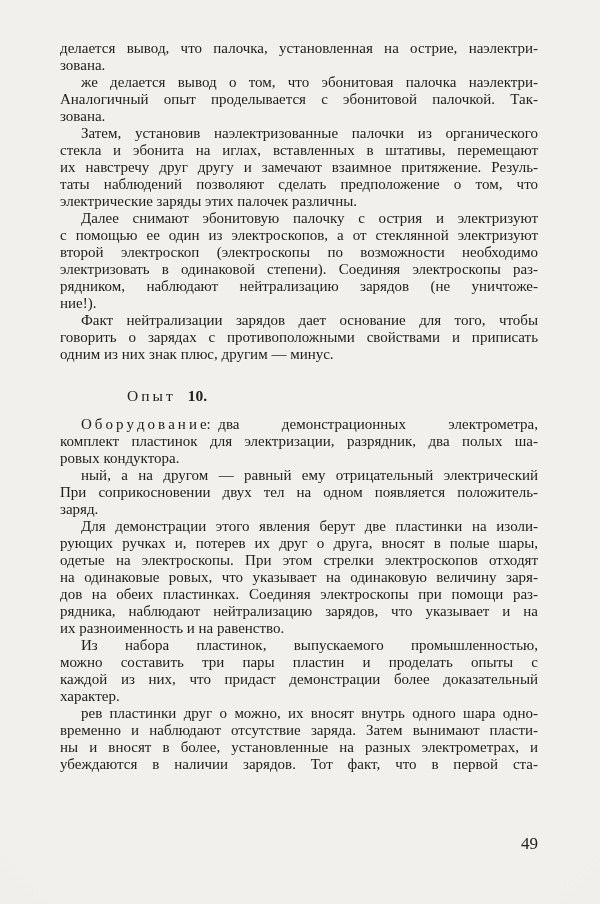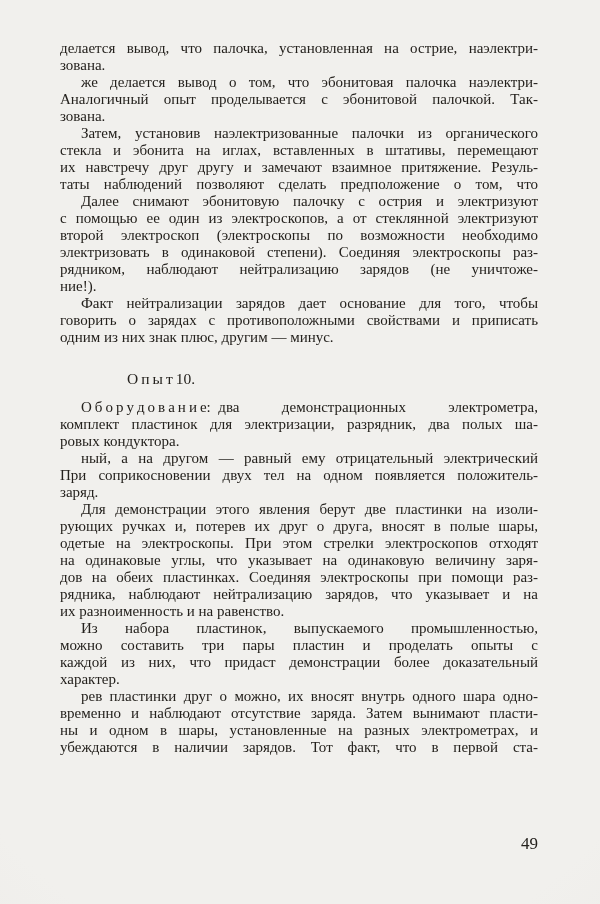--- a/index.html
+++ b/index.html
@@ -51,21 +51,22 @@
   }
   .heading-label {
     white-space: nowrap;
     margin-right: 17px;
   }
   .heading-label .word {
     letter-spacing: 3px;
     text-align: center;
   }
   .heading-label .num {
-    margin-left: 0;
+    margin-left: 12px;
+    font-weight: bold;
   }
   .heading-title {
     font-weight: bold;
   }
   .heading-title .t-line {
     display: block;
   }
   .page-number {
     position: absolute;
     top: 836px;
@@ -87,20 +88,21 @@
     <div class="para indent">
         <div class="line">же делается вывод о том, что эбонитовая палочка наэлектри-</div>
         <div class="line">Аналогичный опыт проделывается с эбонитовой палочкой. Так-</div>
         <div class="line endline">зована.</div>
       </div>
     <div class="para indent">
         <div class="line">Затем, установив наэлектризованные палочки из органического</div>
         <div class="line">стекла и эбонита на иглах, вставленных в штативы, перемещают</div>
         <div class="line">их навстречу друг другу и замечают взаимное притяжение. Резуль-</div>
         <div class="line">таты наблюдений позволяют сделать предположение о том, что</div>
+        <div class="line endline">электрические заряды этих палочек различны.</div>
       </div>
     <div class="para indent">
         <div class="line">Далее снимают эбонитовую палочку с острия и электризуют</div>
         <div class="line">с помощью ее один из электроскопов, а от стеклянной электризуют</div>
         <div class="line">второй электроскоп (электроскопы по возможности необходимо</div>
         <div class="line">электризовать в одинаковой степени). Соединяя электроскопы раз-</div>
         <div class="line">рядником, наблюдают нейтрализацию зарядов (не уничтоже-</div>
         <div class="line endline">ние!).</div>
       </div>
     <div class="para indent">
@@ -120,34 +122,34 @@
       </div>
     <div class="para indent">
         <div class="line">ный, а на другом — равный ему отрицательный электрический</div>
         <div class="line">При соприкосновении двух тел на одном появляется положитель-</div>
         <div class="line endline">заряд.</div>
       </div>
     <div class="para indent">
         <div class="line">Для демонстрации этого явления берут две пластинки на изоли-</div>
         <div class="line">рующих ручках и, потерев их друг о друга, вносят в полые шары,</div>
         <div class="line">одетые на электроскопы. При этом стрелки электроскопов отходят</div>
-        <div class="line">на одинаковые углы, что указывает на одинаковую величину заря-</div>
+        <div class="line">на одинаковые ровых, что указывает на одинаковую величину заря-</div>
         <div class="line">дов на обеих пластинках. Соединяя электроскопы при помощи раз-</div>
         <div class="line">рядника, наблюдают нейтрализацию зарядов, что указывает и на</div>
         <div class="line endline">их разноименность и на равенство.</div>
       </div>
     <div class="para indent">
         <div class="line">Из набора пластинок, выпускаемого промышленностью,</div>
         <div class="line">можно составить три пары пластин и проделать опыты с</div>
         <div class="line">каждой из них, что придаст демонстрации более доказательный</div>
         <div class="line endline">характер.</div>
       </div>
     <div class="para indent">
         <div class="line">рев пластинки друг о можно, их вносят внутрь одного шара одно-</div>
         <div class="line">временно и наблюдают отсутствие заряда. Затем вынимают пласти-</div>
-        <div class="line">ны и одном в шары, установленные на разных электрометрах, и</div>
+        <div class="line">ны и вносят в более, установленные на разных электрометрах, и</div>
         <div class="line">убеждаются в наличии зарядов. Тот факт, что в первой ста-</div>
       </div>
 
   </div>
 
   <div class="page-number">49</div>
 </div>
 
 </body></html>

